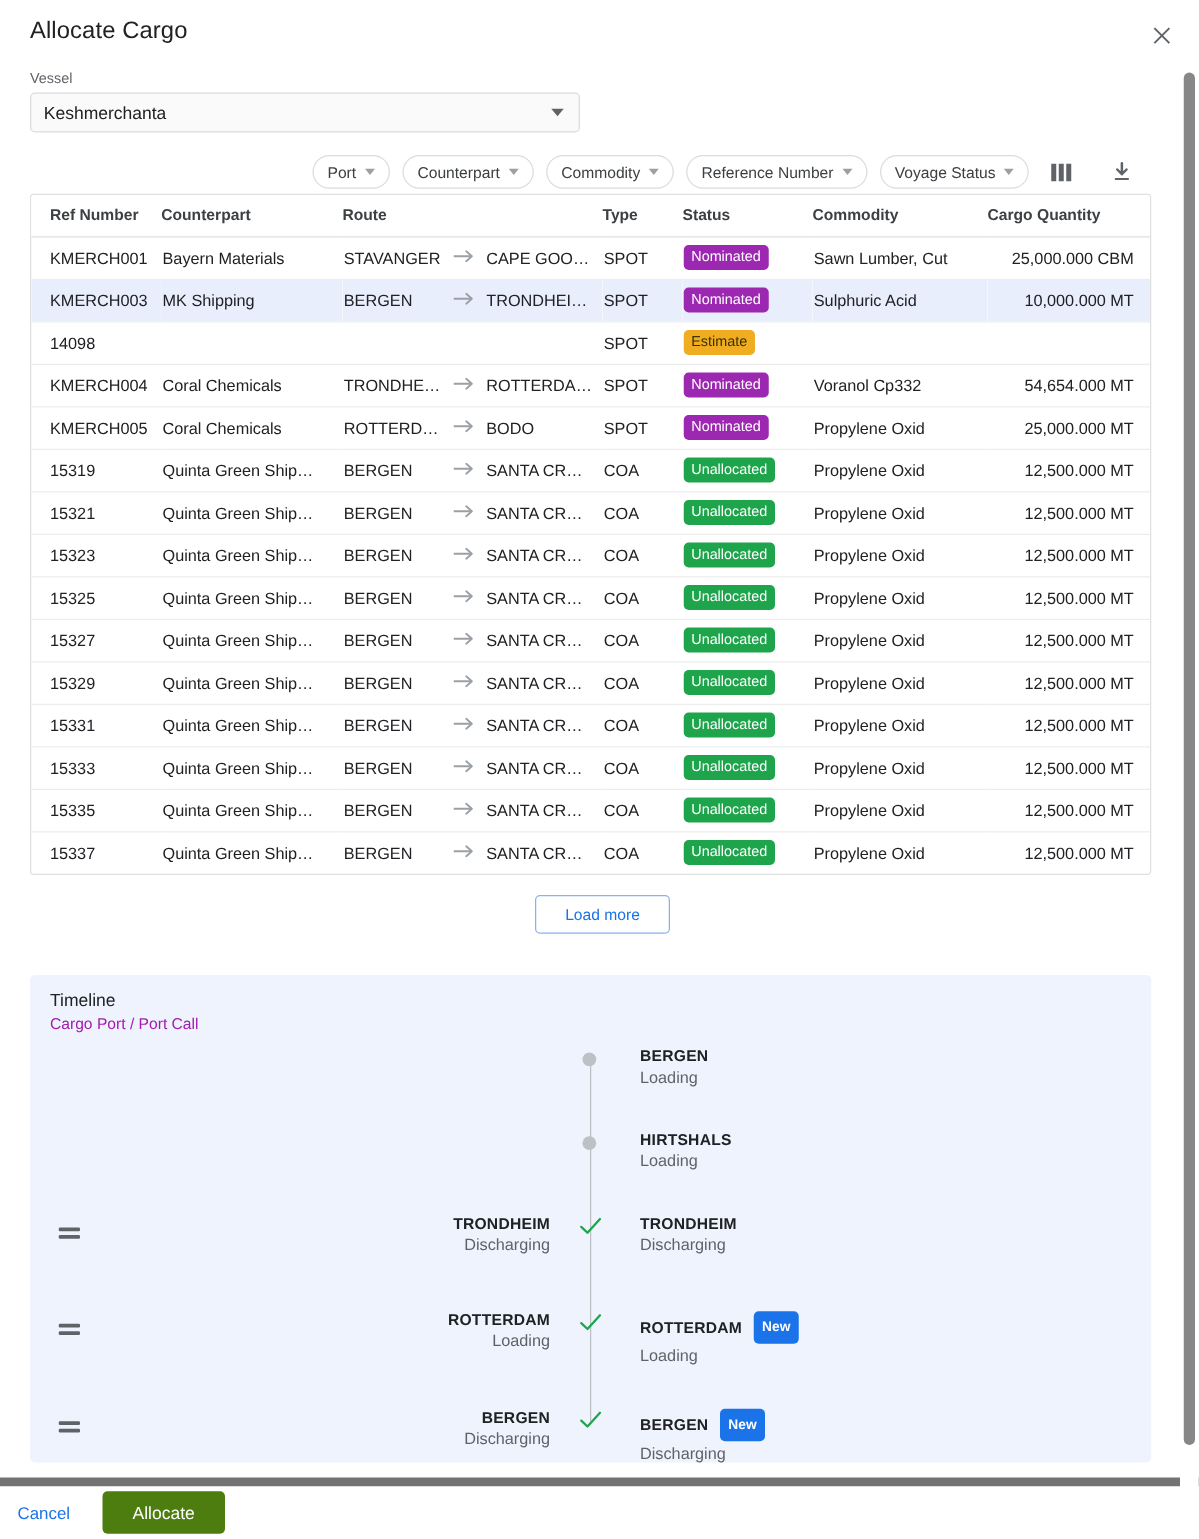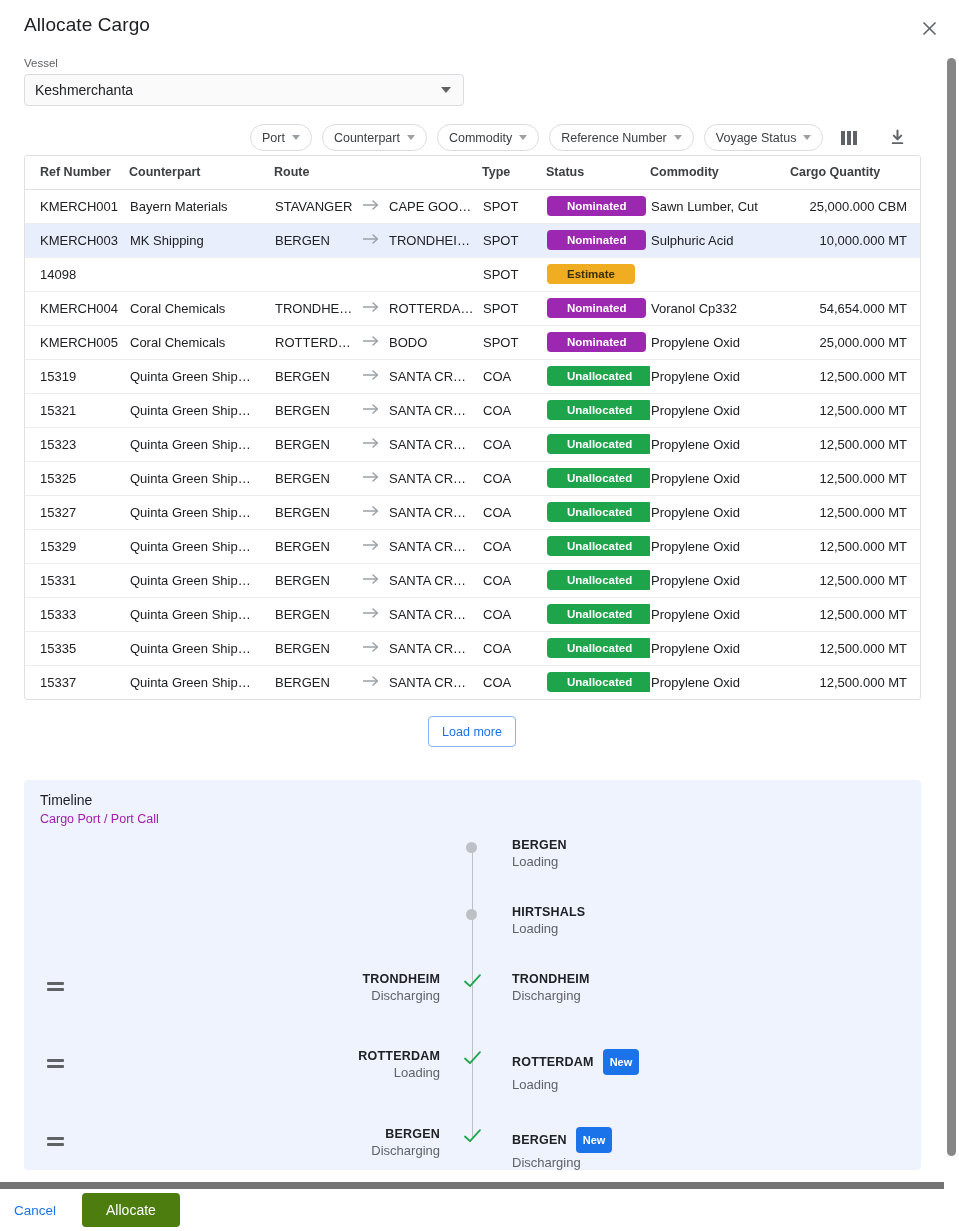--- a/index.html
+++ b/index.html
@@ -99,30 +99,30 @@
   .c-qty   { width:132px; text-align:right; padding-right:15px !important; }
 
   .route-cell { display:flex; align-items:center; gap:9px; }
   .route-from { width:78px; overflow:hidden; text-overflow:ellipsis; white-space:nowrap; }
   .route-to   { width:88px; overflow:hidden; text-overflow:ellipsis; white-space:nowrap; }
   .arrow-ico  { flex:0 0 auto; }
   .cp-text { display:block; width:138px; overflow:hidden; text-overflow:ellipsis; white-space:nowrap; }
 
   .badge {
     display:inline-block; border-radius:4px; color:#fff;
-    font-size:11.5px; line-height:16px; padding:2px 20px; font-weight:700;
+    font-size:11.5px; line-height:16px; padding:2px 6px; font-weight:400;
   }
   .badge.nominated   { background:#9c27b0; }
   .badge.estimate    { background:#f0ad21; color:#3b2f00; }
   .badge.unallocated { background:#1ea54c; }
 
   
   .load-more {
     position:absolute; left:428px; top:716px;
-    width:88px; height:31px;
+    width:108px; height:31px;
     border:1px solid #86b2f5; border-radius:4px;
     background:#fff; color:#1a73e8; font-size:12.5px;
     cursor:pointer; font-family:"Liberation Sans", sans-serif;
   }
 
   
   .timeline {
     position:absolute; left:24px; top:780px;
     width:897px; height:390px;
     background:#eef3fd; border-radius:4px;

